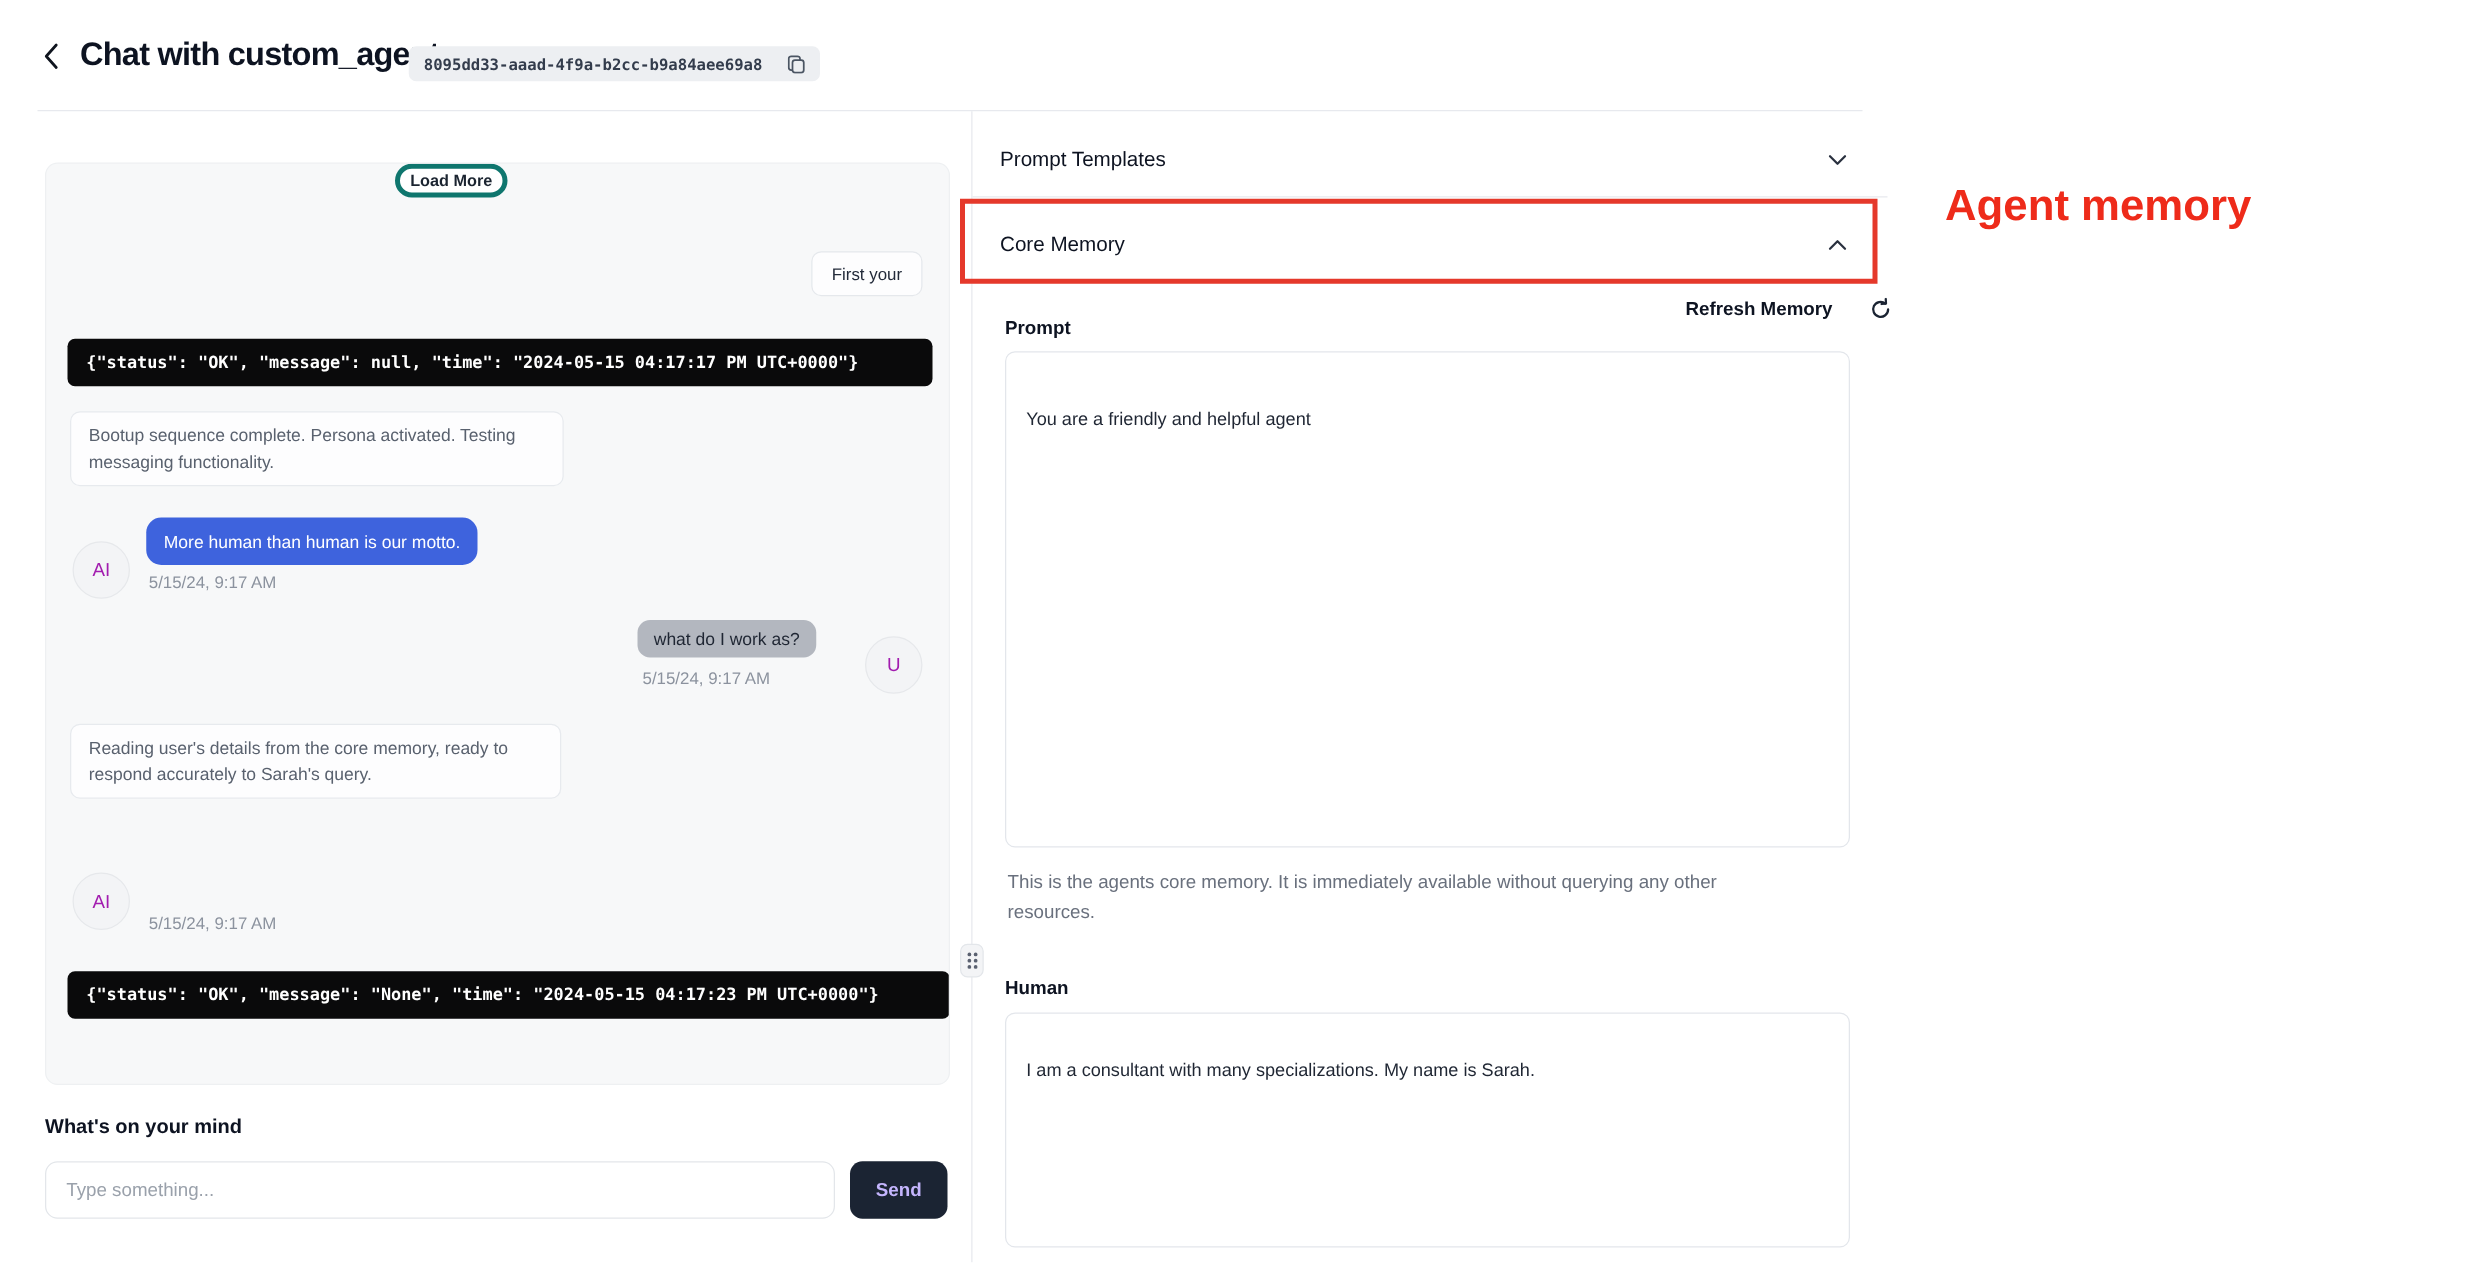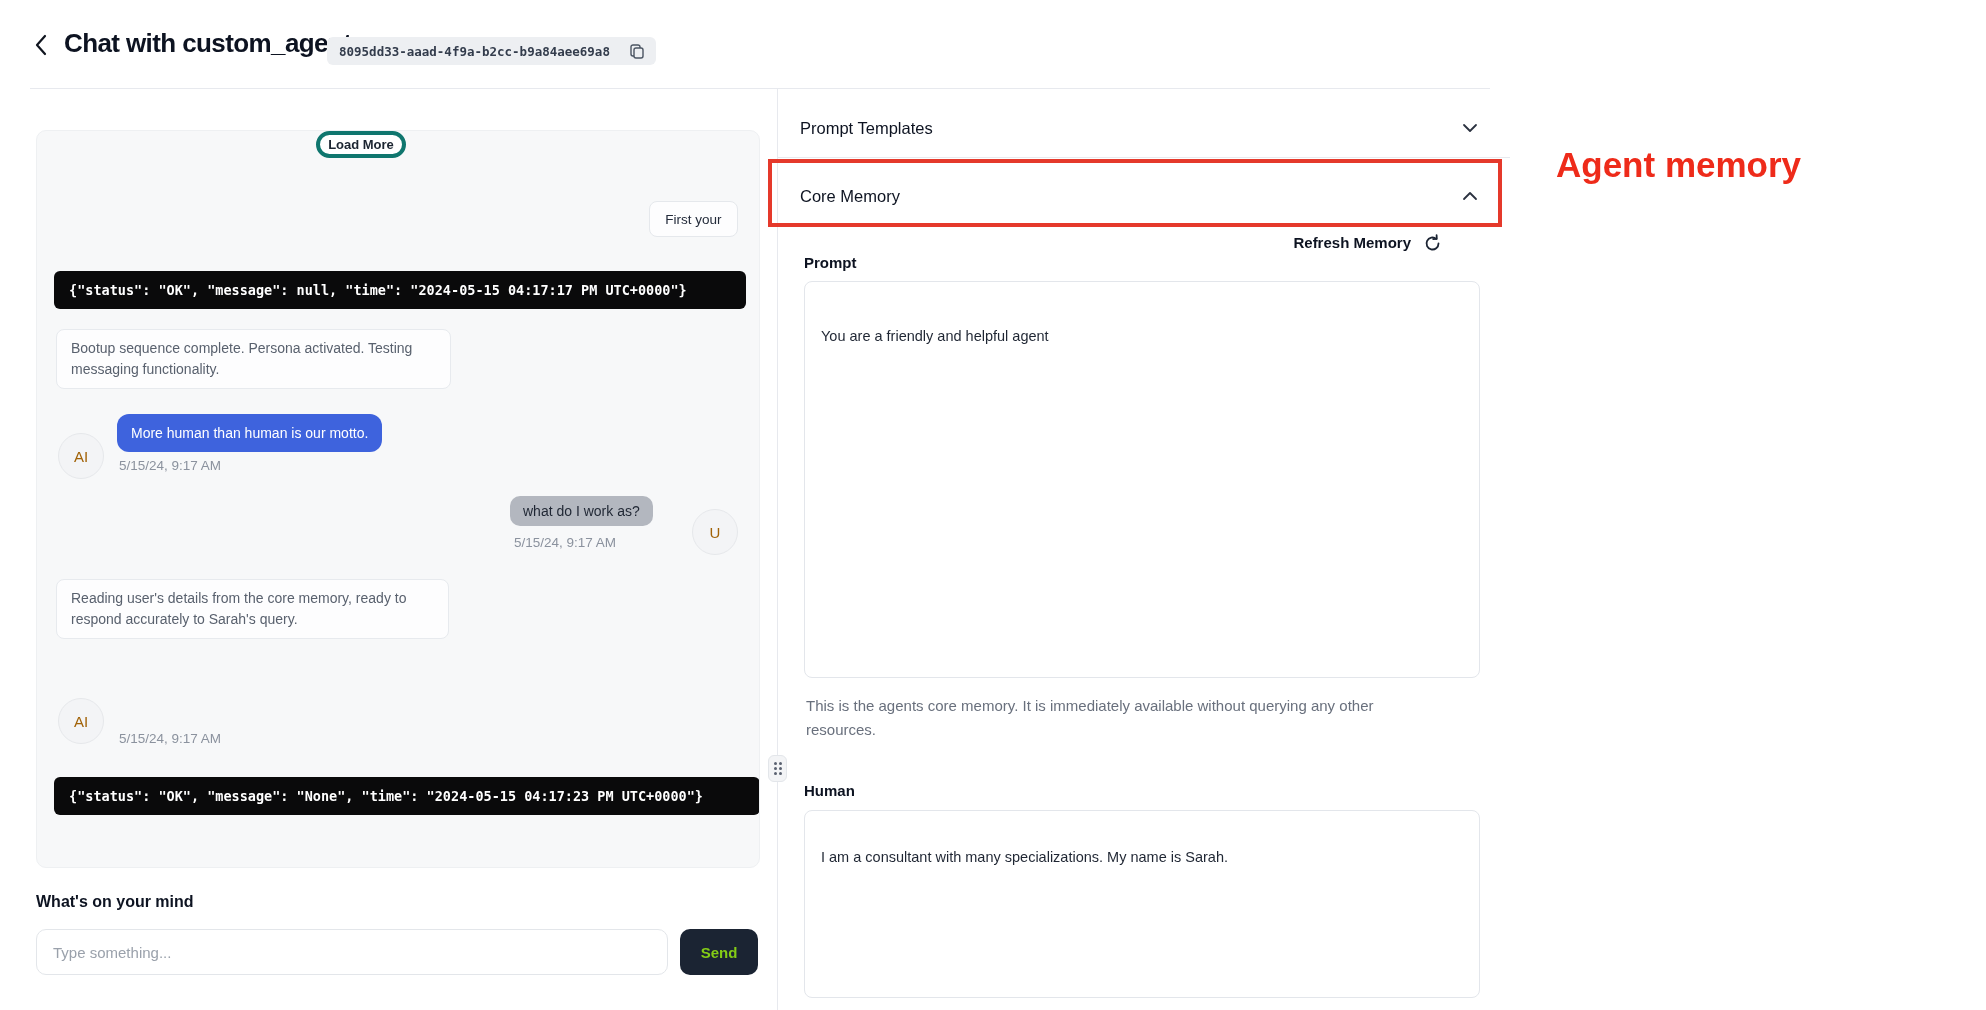--- a/index.html
+++ b/index.html
@@ -33,49 +33,49 @@
                 color:#ffffff; font-family:"DejaVu Sans Mono", monospace; font-size:13.5px;
                 font-weight:700; line-height:38px; padding:0 15px;
                 white-space:nowrap; overflow:hidden; }
   .status-bar.bar1 { left:17px; top:140px; width:692px; }
   .status-bar.bar2 { left:17px; top:646px; width:706px; }
   .system-box { position:absolute; background:#fdfdfe; border:1px solid #e7eaee; border-radius:8px;
                 padding:8px 14px; font-size:14px; line-height:21px; color:#59616e; }
   .system-box.sys1 { left:19px; top:198px; width:395px; }
   .system-box.sys2 { left:19px; top:448px; width:393px; }
   .avatar { position:absolute; width:46px; height:46px; border-radius:50%;
-            background:#f3f4f6; border:1px solid #e6e8eb; color:#a16207;
+            background:#f3f4f6; border:1px solid #e6e8eb; color:#a21caf;
             font-size:15px; display:flex; align-items:center; justify-content:center; }
   .bubble-ai { position:absolute; background:#3e63dd; color:#ffffff; border-radius:12px;
                font-size:14px; line-height:20px; padding:9px 14px; }
   .bubble-user { position:absolute; background:#b3b7bf; color:#1f2633; border-radius:10px;
                  font-size:14px; line-height:20px; padding:5px 13px; }
   .timestamp { position:absolute; font-size:13.5px; color:#8b929e; }
 
   
   .composer-heading { position:absolute; left:36px; top:893px; font-size:16px; font-weight:700; color:#0d1321; }
   .composer-input { position:absolute; left:36px; top:929px; width:632px; height:46px;
                     border:1px solid #e3e6ea; border-radius:10px; background:#ffffff;
                     padding:0 16px; font-size:15px; color:#1f2633; outline:none;
                     font-family:"Liberation Sans", sans-serif; }
   .composer-input::placeholder { color:#9aa1ab; }
   .send-button { position:absolute; left:680px; top:929px; width:78px; height:46px;
-                 background:#1b2433; color:#84cc16; border:none; border-radius:10px;
+                 background:#1b2433; color:#c4b5fd; border:none; border-radius:10px;
                  font-size:15px; font-weight:700; cursor:pointer;
                  font-family:"Liberation Sans", sans-serif; }
 
   
   .section-row { position:absolute; left:800px; width:678px; height:40px; display:flex;
                  align-items:center; justify-content:space-between; cursor:pointer; }
   .section-row .section-label { font-size:16.5px; font-weight:400; color:#0d1321; }
   .row-prompt { top:108px; }
   .row-core   { top:176px; }
   .section-rule { position:absolute; left:778px; top:157px; width:732px; height:1px; background:#e7e9ee; }
-  .refresh-row { position:absolute; top:234px; left:764px; width:678px; height:26px;
-                 display:flex; align-items:flex-start; justify-content:flex-end; gap:12px; cursor:pointer; }
+  .refresh-row { position:absolute; top:234px; left:836px; width:678px; height:26px;
+                 display:flex; align-items:center; justify-content:flex-end; gap:29px; cursor:pointer; }
   .refresh-row .refresh-label { font-size:15px; font-weight:700; color:#0d1321; }
   .field-label { position:absolute; left:804px; font-size:15px; font-weight:700; color:#0d1321; }
   .label-persona { top:254px; }
   .label-human   { top:782px; }
   .memory-textarea { position:absolute; left:804px; width:676px; background:#ffffff;
                      border:1px solid #e3e6eb; border-radius:8px; resize:none; outline:none;
                      font-family:"Liberation Sans", sans-serif; font-size:14.5px; color:#1f2633;
                      line-height:21px; }
   .textarea-persona { top:281px; height:397px; padding:44px 16px 16px; }
   .textarea-human   { top:810px; height:188px; padding:36px 16px 16px; }

